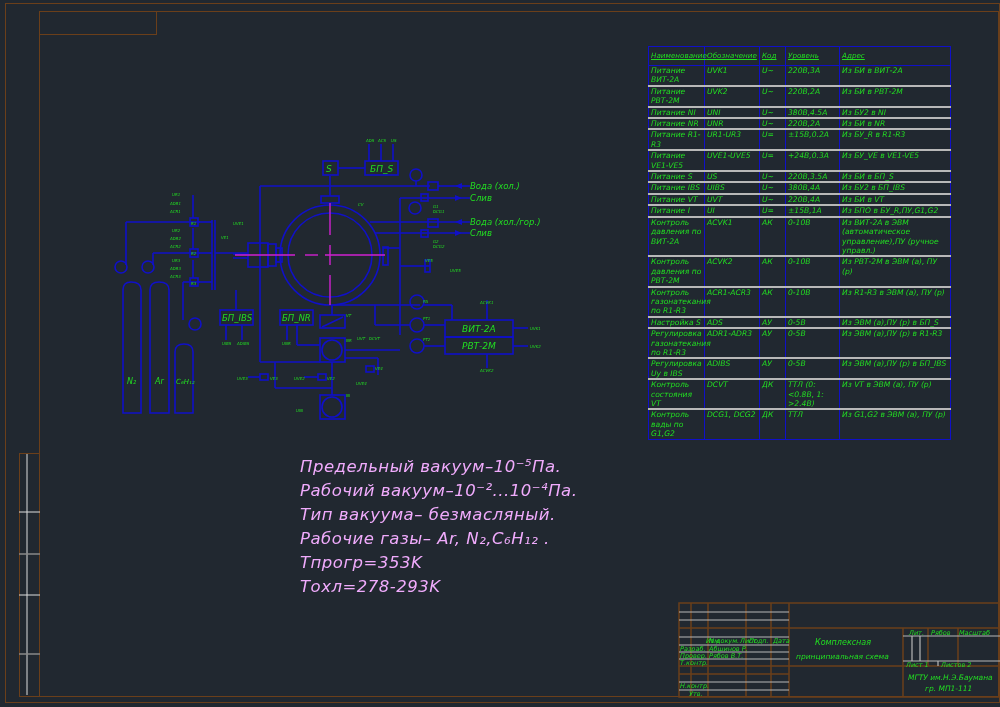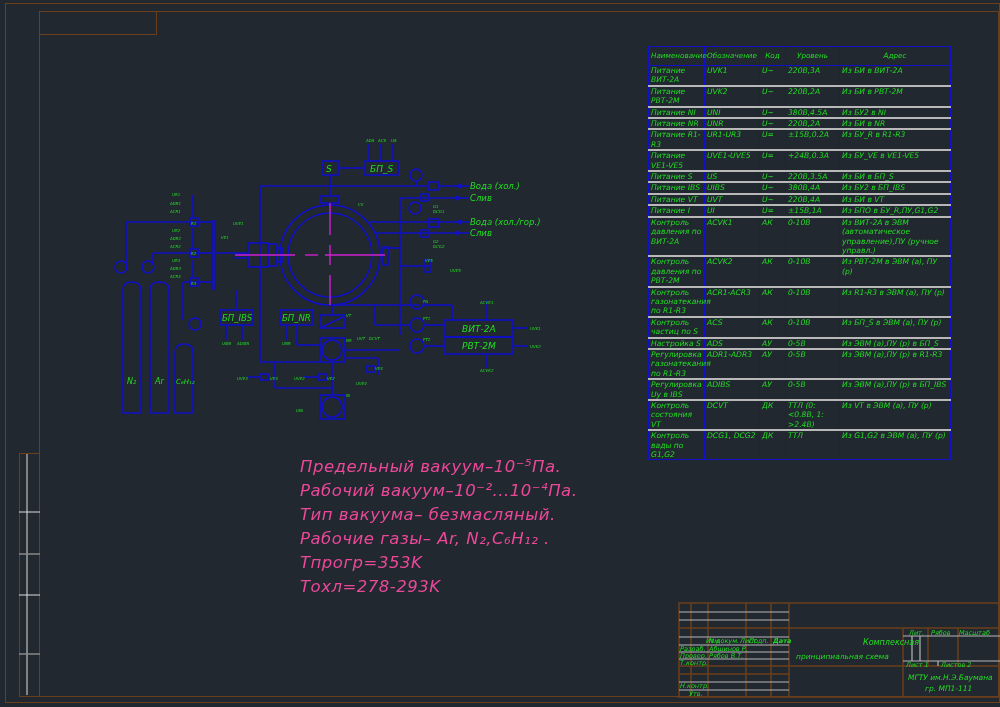--- a/index.html
+++ b/index.html
@@ -3,23 +3,23 @@
 <meta charset="utf-8">
 <style>
   html,body{margin:0;padding:0;background:#212830;}
   body{width:1000px;height:707px;position:relative;overflow:hidden;font-family:"DejaVu Sans",sans-serif;}
   .frame{position:absolute;border:1.5px solid #6b3f1a;box-sizing:border-box;}
   svg text{font-family:"DejaVu Sans",sans-serif;font-style:italic;fill:#22dd22;}
   #tbl{position:absolute;left:648px;top:46px;width:302px;border-collapse:collapse;table-layout:fixed;}
   #tbl td,#tbl th{border-left:1.5px solid #1010c8;border-right:1.5px solid #1010c8;padding:0 2px;vertical-align:top;color:#22dd22;font-style:italic;font-weight:normal;font-size:7.6px;line-height:9.4px;}
   #tbl tr{border-bottom:2px solid #b8b8b8;}
   #tbl tr.hdr{border-bottom:1.5px solid #1010c8;border-top:1.5px solid #1010c8;}
-  #tbl tr.hdr th{height:18px;vertical-align:middle;text-align:center;font-size:7.2px;white-space:nowrap;}
+  #tbl tr.hdr th{height:18px;vertical-align:middle;text-align:left;font-size:7.2px;white-space:nowrap;text-decoration:underline;}
   #tbl tr:last-child{border-bottom:1.5px solid #1010c8;}
-  .notes{position:absolute;left:300px;top:455px;font-size:16.5px;line-height:24px;color:#ec4899;font-style:italic;letter-spacing:0.5px;}
+  .notes{position:absolute;left:300px;top:455px;font-size:16.5px;line-height:24px;color:#f0abfc;font-style:italic;letter-spacing:0.5px;}
   .notes div{white-space:nowrap;}
   .tb{position:absolute;color:#22dd22;font-style:italic;font-size:6.5px;white-space:nowrap;}
 </style>
 </head>
 <body>
 
 <div class="frame" style="left:5px;top:3px;width:995px;height:700px;"></div>
 <div class="frame" style="left:39px;top:11px;width:960px;height:686px;"></div>
 <div class="frame" style="left:39px;top:11px;width:118px;height:24px;"></div>
 <div class="frame" style="left:19px;top:453px;width:21px;height:244px;"></div>
@@ -341,27 +341,20 @@
         <td>Из РВТ-2М в ЭВМ (а), ПУ (р)</td>
       </tr>
       <tr>
         <td>Контроль газонатекания по R1-R3</td>
         <td>ACR1-ACR3</td>
         <td>АК</td>
         <td>0-10В</td>
         <td>Из R1-R3 в ЭВМ (а), ПУ (р)</td>
       </tr>
       <tr>
-        <td>Контроль частиц по S</td>
-        <td>ACS</td>
-        <td>АК</td>
-        <td>0-10В</td>
-        <td>Из БП_S в ЭВМ (а), ПУ (р)</td>
-      </tr>
-      <tr>
         <td>Настройка S</td>
         <td>ADS</td>
         <td>АУ</td>
         <td>0-5В</td>
         <td>Из ЭВМ (а),ПУ (р) в БП_S</td>
       </tr>
       <tr>
         <td>Регулировка газонатекания по R1-R3</td>
         <td>ADR1-ADR3</td>
         <td>АУ</td>
@@ -420,29 +413,29 @@
     <line x1="903" y1="661" x2="1000" y2="661"></line>
     <line x1="912" y1="636" x2="912" y2="661"></line>
     <line x1="920" y1="636" x2="920" y2="661"></line>
     <line x1="938" y1="661" x2="938" y2="666"></line>
   </g>
 </svg>
 <div class="tb" style="left:680px;top:637px;padding-left:26px;">Изм</div>
 <div class="tb" style="left:692px;top:637px;margin-left:48px;">Лист</div>
 <div class="tb" style="left:709px;top:637px;">N докум.</div>
 <div class="tb" style="left:749px;top:637px;">Подп.</div>
-<div class="tb" style="left:773px;top:637px;font-weight:bold;">Дата</div>
+<div class="tb" style="left:773px;top:637px;">Дата</div>
 <div class="tb" style="left:680px;top:645px;">Разраб.</div>
 <div class="tb" style="left:680px;top:652px;">Провер.</div>
 <div class="tb" style="left:680px;top:659px;">Т.контр.</div>
 <div class="tb" style="left:680px;top:682px;">Н.контр.</div>
 <div class="tb" style="left:680px;top:690px;margin-left:9px;">Утв.</div>
 <div class="tb" style="left:709px;top:645px;">Абшинов Р.</div>
 <div class="tb" style="left:709px;top:652px;">Рябов В.Т.</div>
-<div class="tb" style="left:815px;top:638px;font-size:8px;margin-left:48px;">Комплексная</div>
+<div class="tb" style="left:815px;top:638px;font-size:8px;">Комплексная</div>
 <div class="tb" style="left:796px;top:652px;font-size:7.5px;">принципиальная схема</div>
 <div class="tb" style="left:909px;top:629px;">Лит.</div>
 <div class="tb" style="left:931px;top:629px;">Рябов</div>
 <div class="tb" style="left:959px;top:629px;">Масштаб</div>
 <div class="tb" style="left:906px;top:661px;">Лист 1</div>
 <div class="tb" style="left:941px;top:661px;">Листов 2</div>
 <div class="tb" style="left:908px;top:673px;font-size:7.5px;">МГТУ им.Н.Э.Баумана</div>
 <div class="tb" style="left:925px;top:684px;font-size:7.5px;">гр. МП1-111</div>
 
 </body></html>

